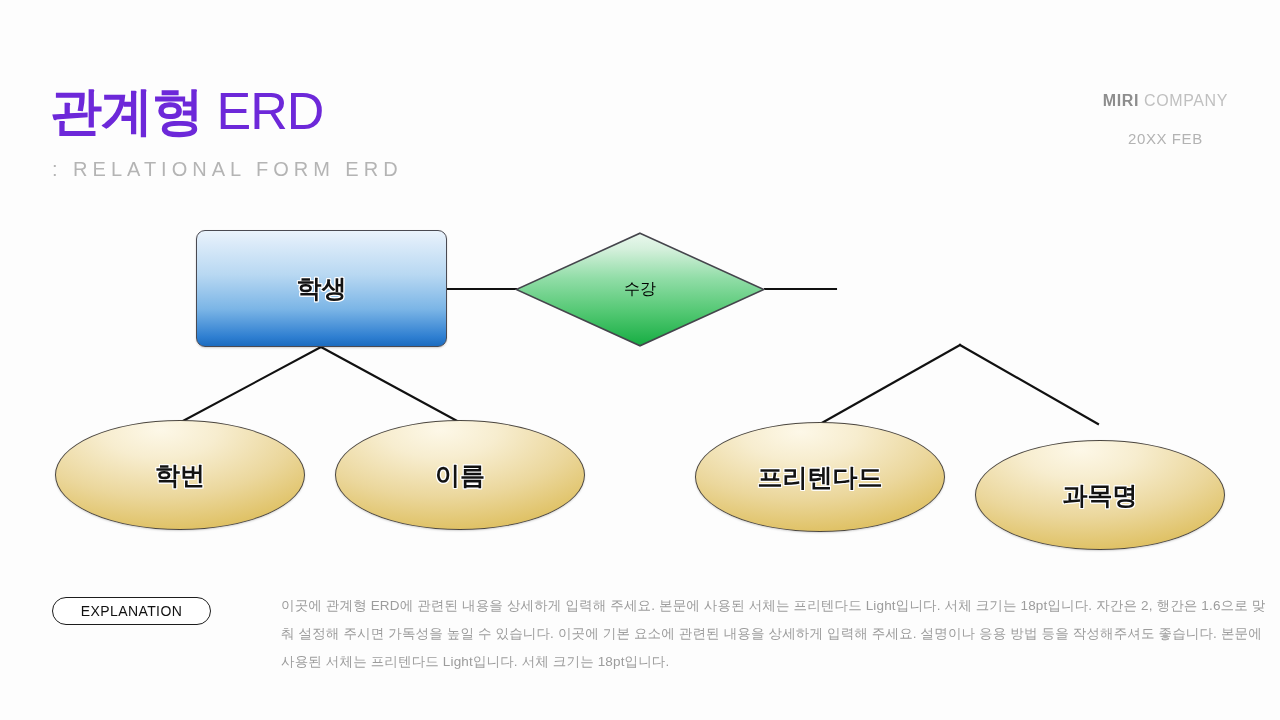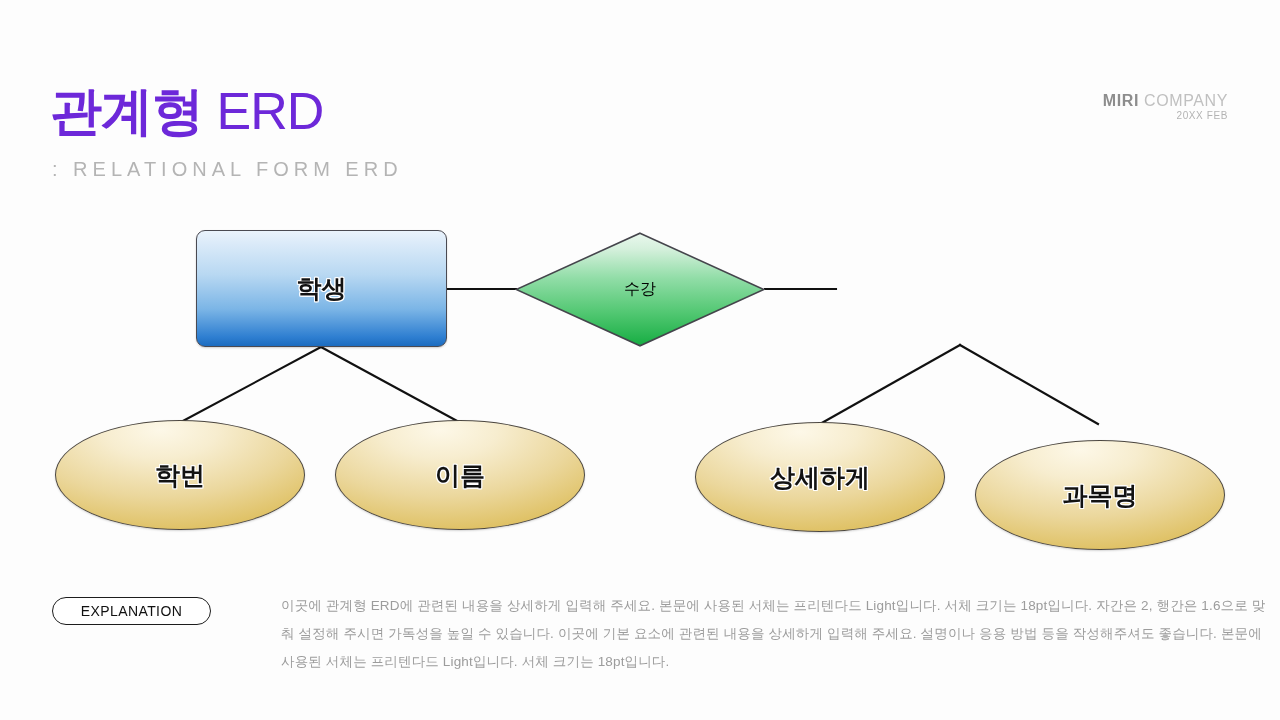--- a/index.html
+++ b/index.html
@@ -40,26 +40,26 @@
     letter-spacing: 5px;
     color: #b4b4b4;
     font-weight: 400;
     white-space: nowrap;
   }
 
   #brand {
     position: absolute;
     right: 52px;
     top: 92px;
-    text-align: right;
+    text-align: center;
     white-space: nowrap;
   }
   #brand .line1 { font-size: 16px; letter-spacing: 0.6px; color: #c0c0c0; }
   #brand .line1 b { color: #8d8d8d; font-weight: 700; }
-  #brand .line2 { font-size: 10px; letter-spacing: 0.6px; color: #b3b3b3; margin-top: 0; }
+  #brand .line2 { font-size: 15px; letter-spacing: 0.6px; color: #b3b3b3; margin-top: 20px; }
 
   
   #diagram { position: absolute; left: 0; top: 0; width: 1280px; height: 720px; pointer-events: none; }
 
   .shape {
     position: absolute;
     display: flex;
     align-items: center;
     justify-content: center;
     box-sizing: border-box;
@@ -191,21 +191,21 @@
 
   <div class="shape attr" id="attr-student-id" style="left:55px;top:420px;width:250px;height:110px;">
     <span class="label">학번</span>
   </div>
 
   <div class="shape attr" id="attr-student-name" style="left:335px;top:420px;width:250px;height:110px;">
     <span class="label">이름</span>
   </div>
 
   <div class="shape attr" id="attr-course-code" style="left:695px;top:422px;width:250px;height:110px;">
-    <span class="label">상세하게</span>
+    <span class="label">프리텐다드</span>
   </div>
 
   <div class="shape attr" id="attr-course-name" style="left:975px;top:440px;width:250px;height:110px;">
     <span class="label">과목명</span>
   </div>
 
 </div>
 
 <div id="explanation">
 

